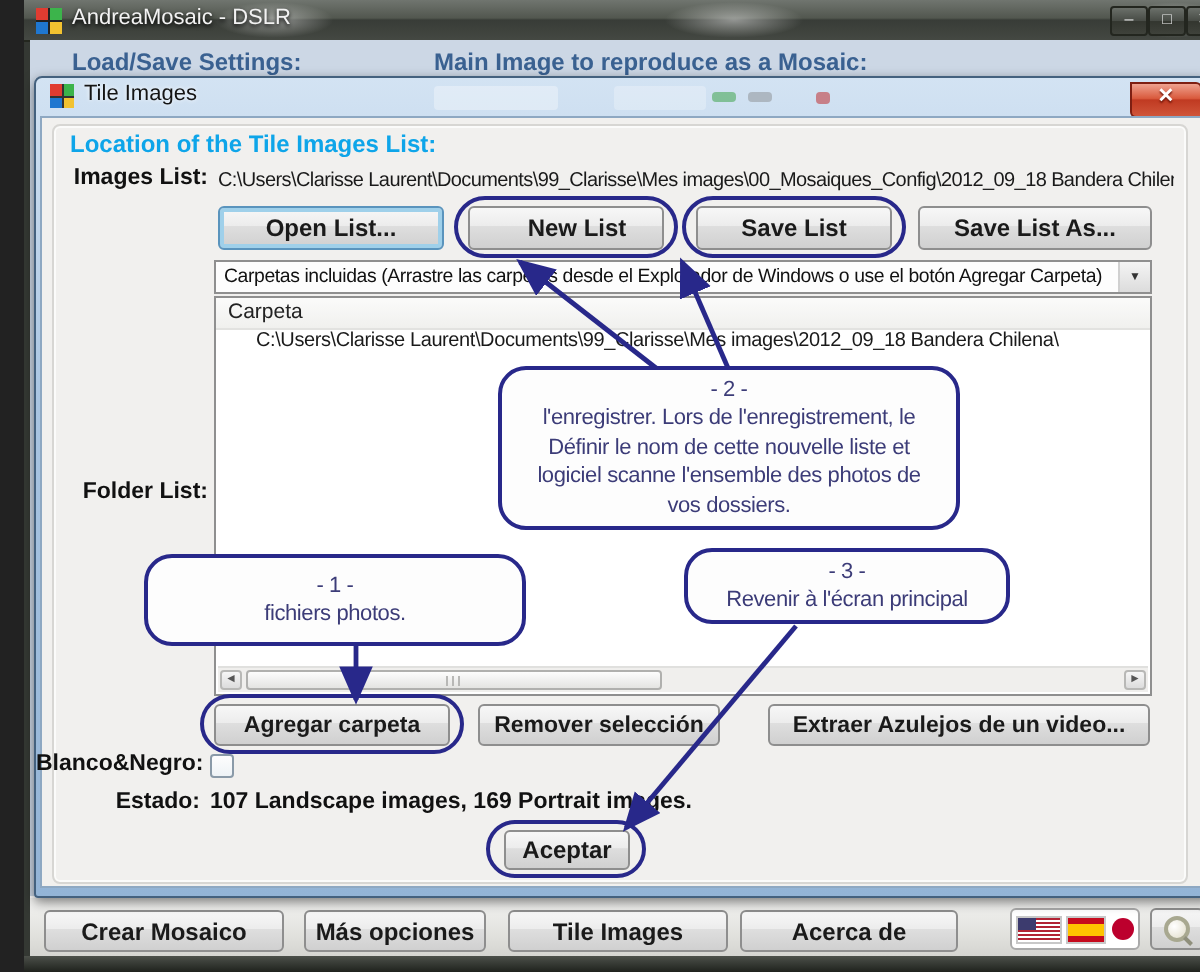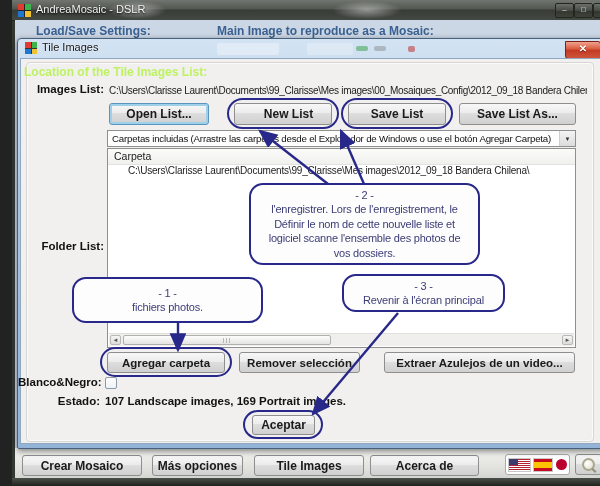--- a/index.html
+++ b/index.html
@@ -52,21 +52,21 @@
   .dialog-title{left:30px;top:41px;font-size:11px;color:#141414;font-weight:normal;text-shadow:0 0 2px #fff;}
   .dlg-icon{left:13px;top:42px;width:12px;height:12px;display:grid;grid-template-columns:1fr 1fr;grid-template-rows:1fr 1fr;gap:1px;background:#333;}
   .ghost{top:43px;height:12px;background:rgba(255,255,255,.33);border-radius:2px;}
   .ghost-dot{top:46px;border-radius:2px;}
   .dlg-close{left:553px;top:41px;width:34px;height:16px;border:1px solid #7e1f12;border-radius:0 3px 0 3px;
     background:linear-gradient(180deg,#efa28f,#d95a3d 45%,#c03a22 50%,#d0553a);
     color:#fff;font-size:10px;font-weight:bold;line-height:14px;text-align:center;text-shadow:0 1px 1px #701508;}
   .dialog-body{left:8px;top:58px;width:581px;height:386px;background:#f1f0ee;border:1px solid #8ea8c2;box-sizing:border-box;}
   .group-box{left:14px;top:62px;width:566px;height:378px;border:1px solid #d7d6d3;border-radius:4px;
     box-shadow:inset 0 0 0 1px #fbfbfa;}
-  .section-title{left:12px;top:65px;font-size:12px;font-weight:bold;color:#bef264;}
+  .section-title{left:23px;top:65px;font-size:12px;font-weight:bold;color:#0ea5e9;}
   .field-label{font-size:11.5px;font-weight:bold;color:#111;text-align:right;}
 
   .path-text{font-size:10px;letter-spacing:-0.3px;color:#1a1a1a;white-space:nowrap;}
 
   .open-btn{box-shadow:0 0 0 2px #9fd0ea inset;border-color:#5a94bd;}
 
   .dropdown{left:95px;top:130px;width:469px;height:17px;background:#fdfdfd;border:1px solid #8f8f8f;
     box-sizing:border-box;display:flex;align-items:center;}
   .dropdown-text{font-size:9.7px;letter-spacing:-0.2px;color:#111;white-space:nowrap;overflow:hidden;padding-left:4px;flex:1;}
   .dropdown-arrow{width:15px;height:100%;display:flex;align-items:center;justify-content:center;
@@ -158,21 +158,21 @@
     <div class="abs ghost-dot" style="left:396px;width:7px;height:6px;background:rgba(190,30,30,.5);"></div>
     <div class="abs dlg-close">✕</div>
 
     <div class="abs dialog-body"></div>
     <div class="abs group-box"></div>
     <div class="abs section-title">Location of the Tile Images List:</div>
 
     <div class="abs field-label" style="left:10px;top:83px;width:82px;">Images List:</div>
     <div class="abs path-text" style="left:97px;top:85px;width:478px;overflow:hidden;">C:\Users\Clarisse Laurent\Documents\99_Clarisse\Mes images\00_Mosaiques_Config\2012_09_18 Bandera Chilena.amn</div>
 
-    <div class="abs btn open-btn" style="left:97px;top:103px;width:100px;height:22px;">Open List...</div>
+    <div class="abs btn open-btn" style="left:97px;top:103px;width:113px;height:22px;">Open List...</div>
     <div class="abs btn" style="left:222px;top:103px;width:98px;height:22px;padding-left:11px;">New List</div>
     <div class="abs btn" style="left:336px;top:103px;width:98px;height:22px;">Save List</div>
     <div class="abs btn" style="left:447px;top:103px;width:117px;height:22px;">Save List As...</div>
 
     <div class="abs dropdown">
       <span class="dropdown-text">Carpetas incluidas (Arrastre las carpetas desde el Explorador de Windows o use el botón Agregar Carpeta)</span>
       <span class="dropdown-arrow" style="font-size:6px;">▼</span>
     </div>
 
     <div class="abs listbox">

